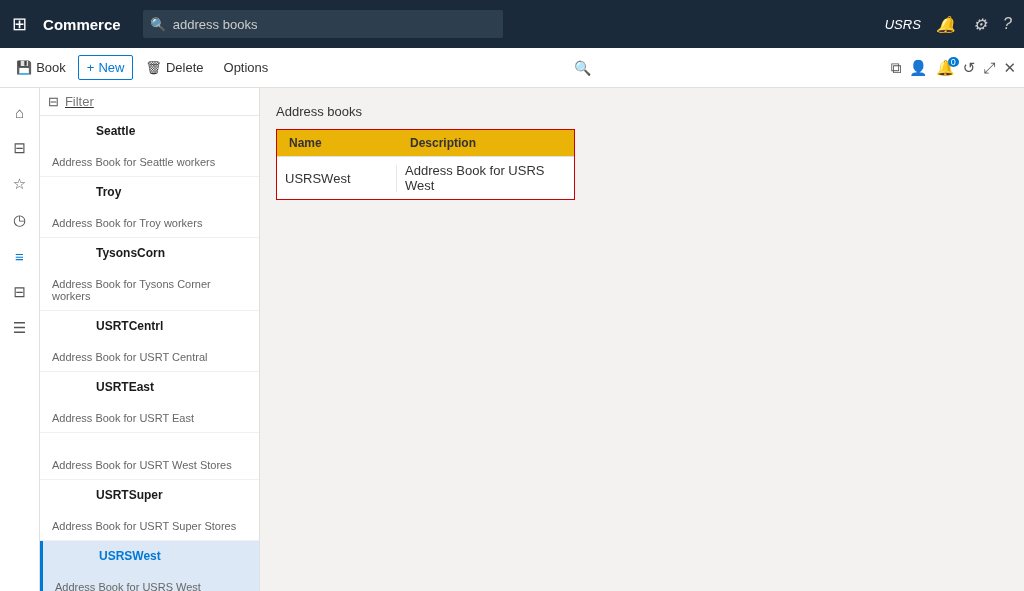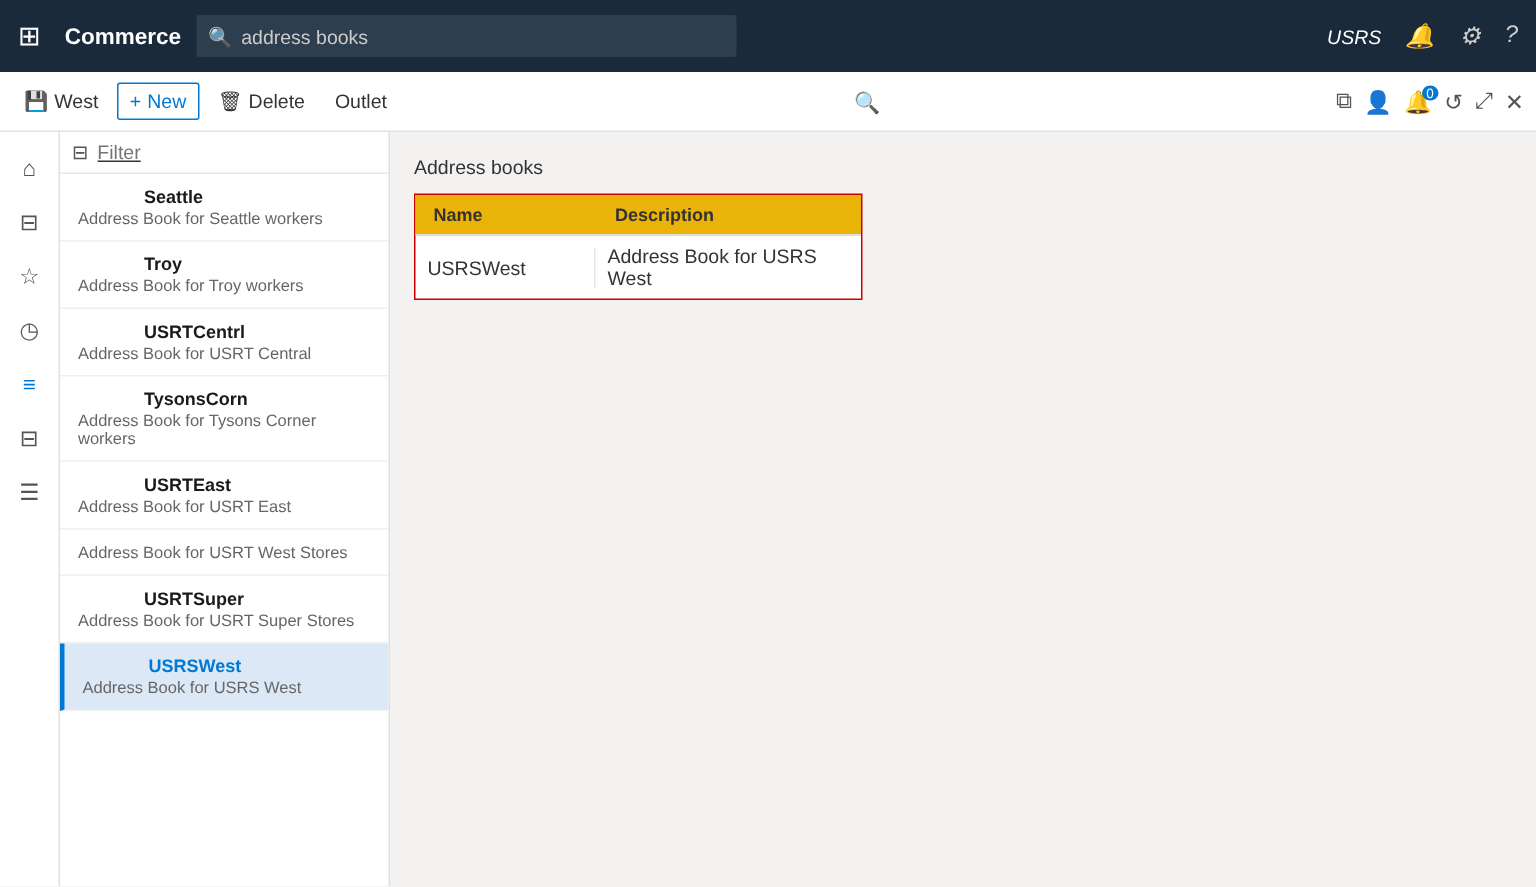--- a/index.html
+++ b/index.html
@@ -17,20 +17,21 @@
     .top-nav .waffle-icon {
       color: #fff;
       font-size: 18px;
       cursor: pointer;
       margin-right: 6px;
     }
     .top-nav .app-title {
       color: #fff;
       font-size: 15px;
       font-weight: 600;
+      margin-right: 12px;
     }
     .top-nav .search-bar {
       flex: 1;
       max-width: 360px;
       background: #2d3e4e;
       border: none;
       border-radius: 2px;
       height: 28px;
       display: flex;
       align-items: center;
@@ -153,21 +154,21 @@
     }
     .list-item .item-name {
       font-size: 12px;
       font-weight: 600;
       color: #1a1a1a;
       margin-left: 44px;
     }
     .list-item .item-desc {
       font-size: 11px;
       color: #666;
-      margin-top: 2px;
+      margin-top: 18px;
     }
     .list-item.selected .item-name { color: #0078d4; }
 
     
     .content-area {
       flex: 1;
       background: #f3f2f1;
       padding: 16px;
       overflow: auto;
     }
@@ -230,32 +231,32 @@
     <span class="username">USRS</span>
     <span class="icon-btn">🔔</span>
     <span class="icon-btn">⚙</span>
     <span class="icon-btn">?</span>
   </div>
 </div>
 
 <div class="toolbar">
   <button class="toolbar-btn">
     <span class="btn-icon">💾</span>
-    <span>West</span>
+    <span>Book</span>
   </button>
   <button class="toolbar-btn new-btn">
     <span class="btn-icon">+</span>
     <span>New</span>
   </button>
   <button class="toolbar-btn">
     <span class="btn-icon">🗑</span>
     <span>Delete</span>
   </button>
   <button class="toolbar-btn">
-    <span>Outlet</span>
+    <span>Options</span>
   </button>
   <button class="toolbar-search-btn">🔍</button>
   <div style="margin-left:auto; display:flex; align-items:center; gap:8px;">
     <span style="color:#555;font-size:15px;cursor:pointer;">⧉</span>
     <span style="color:#555;font-size:15px;cursor:pointer;">👤</span>
     <span style="color:#0078d4;font-size:15px;cursor:pointer;position:relative;">
       🔔<sup style="background:#0078d4;color:#fff;border-radius:50%;font-size:9px;padding:0 3px;position:absolute;top:-2px;right:-4px;">0</sup>
     </span>
     <span style="color:#555;font-size:15px;cursor:pointer;">↺</span>
     <span style="color:#555;font-size:15px;cursor:pointer;">⤢</span>
@@ -284,26 +285,26 @@
 
     <div class="list-item">
       <div class="item-name">Seattle</div>
       <div class="item-desc">Address Book for Seattle workers</div>
     </div>
         <div class="list-item">
       <div class="item-name">Troy</div>
       <div class="item-desc">Address Book for Troy workers</div>
     </div>
         <div class="list-item">
+      <div class="item-name">TysonsCorn</div>
+      <div class="item-desc">Address Book for Tysons Corner workers</div>
+    </div>
+        <div class="list-item">
       <div class="item-name">USRTCentrl</div>
       <div class="item-desc">Address Book for USRT Central</div>
-    </div>
-        <div class="list-item">
-      <div class="item-name">TysonsCorn</div>
-      <div class="item-desc">Address Book for Tysons Corner workers</div>
     </div>
         <div class="list-item">
       <div class="item-name">USRTEast</div>
       <div class="item-desc">Address Book for USRT East</div>
     </div>
         <div class="list-item">
       <div class="item-desc">Address Book for USRT West Stores</div>
     </div>
         <div class="list-item">
       <div class="item-name">USRTSuper</div>

